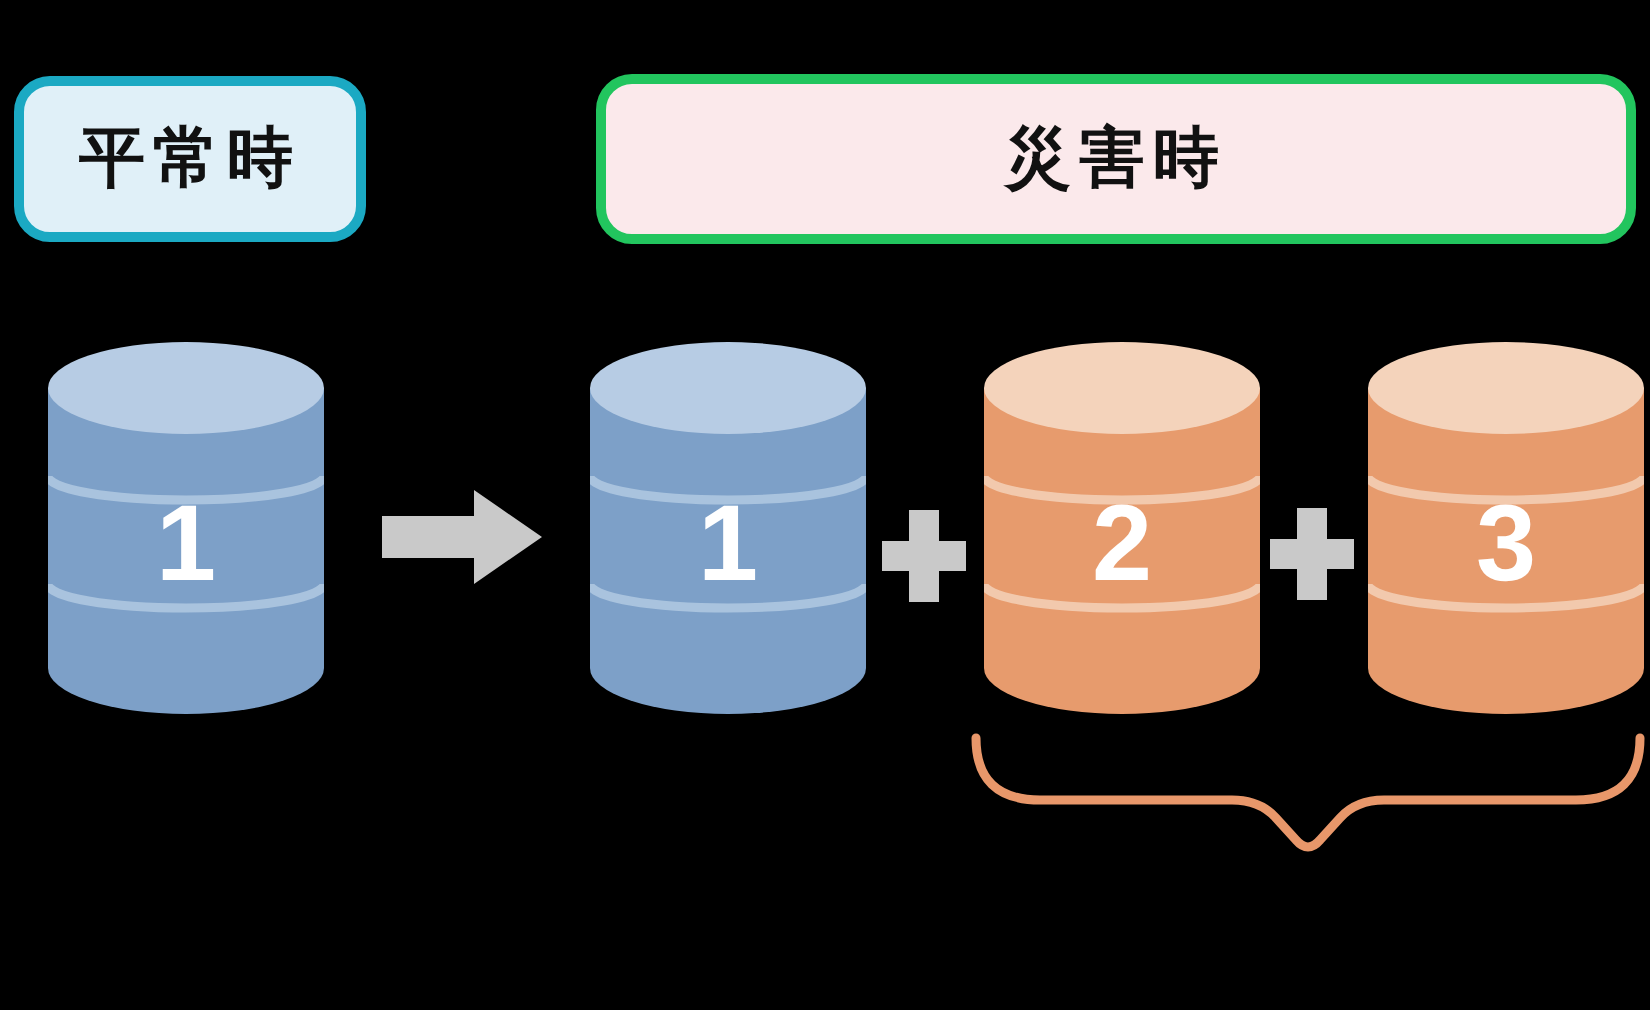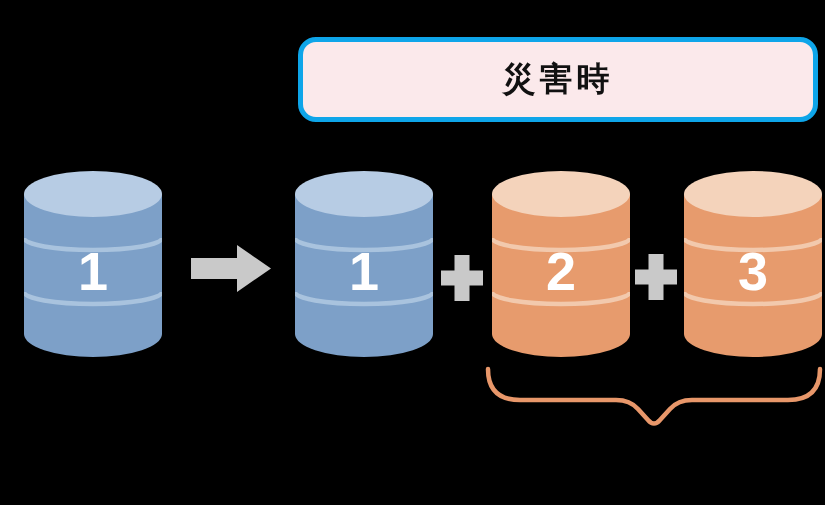--- a/index.html
+++ b/index.html
@@ -11,21 +11,21 @@
     position:absolute;box-sizing:border-box;border-radius:18px;
     display:flex;align-items:center;justify-content:center;
     font-weight:bold;font-size:33px;color:#111;letter-spacing:4px;
   }
   .label-box.normal{
     left:7px;top:38px;width:176px;height:83px;
     border:5px solid #1ba9c3;background:#e0f0f8;
   }
   .label-box.disaster{
     left:298px;top:37px;width:520px;height:85px;
-    border:5px solid #0ea5e9;background:#fbe9eb;
+    border:5px solid #22c55e;background:#fbe9eb;
   }
   .cyl{position:absolute;width:138px;height:186px;}
   .cyl svg{display:block;width:100%;height:100%;}
   .cyl-blue .body{fill:#7da0c8;}
   .cyl-blue .top{fill:#b7cce4;}
   .cyl-blue .stripe{stroke:#a9c3de;}
   .cyl-orange .body{fill:#e79b6d;}
   .cyl-orange .top{fill:#f4d3bb;}
   .cyl-orange .stripe{stroke:#f2c9ad;}
   .stripe{fill:none;stroke-width:4.5px;}
@@ -43,20 +43,23 @@
   .auto-expand{
     position:absolute;left:485px;top:432px;width:340px;text-align:center;
     color:#e8976a;font-weight:bold;font-size:37px;letter-spacing:2px;
   }
 </style>
 </head>
 <body>
 
 <div class="stage">
 
+  <div class="label-box normal">
+    <span>平常時</span>
+  </div>
   <div class="label-box disaster">
     <span>災害時</span>
   </div>
 
   <div class="cyl cyl-blue" style="left:24px;top:171px;">
     <svg viewBox="0 0 138 186">
       <path class="body" d="M0,23 H138 V163 a69,23 0 0 1 -138,0 Z"></path>
       <ellipse class="top" cx="69" cy="23" rx="69" ry="23"></ellipse>
       <path class="stripe" d="M0,67 a69,12 0 0 0 138,0"></path>
       <path class="stripe" d="M0,121 a69,12 0 0 0 138,0"></path>

